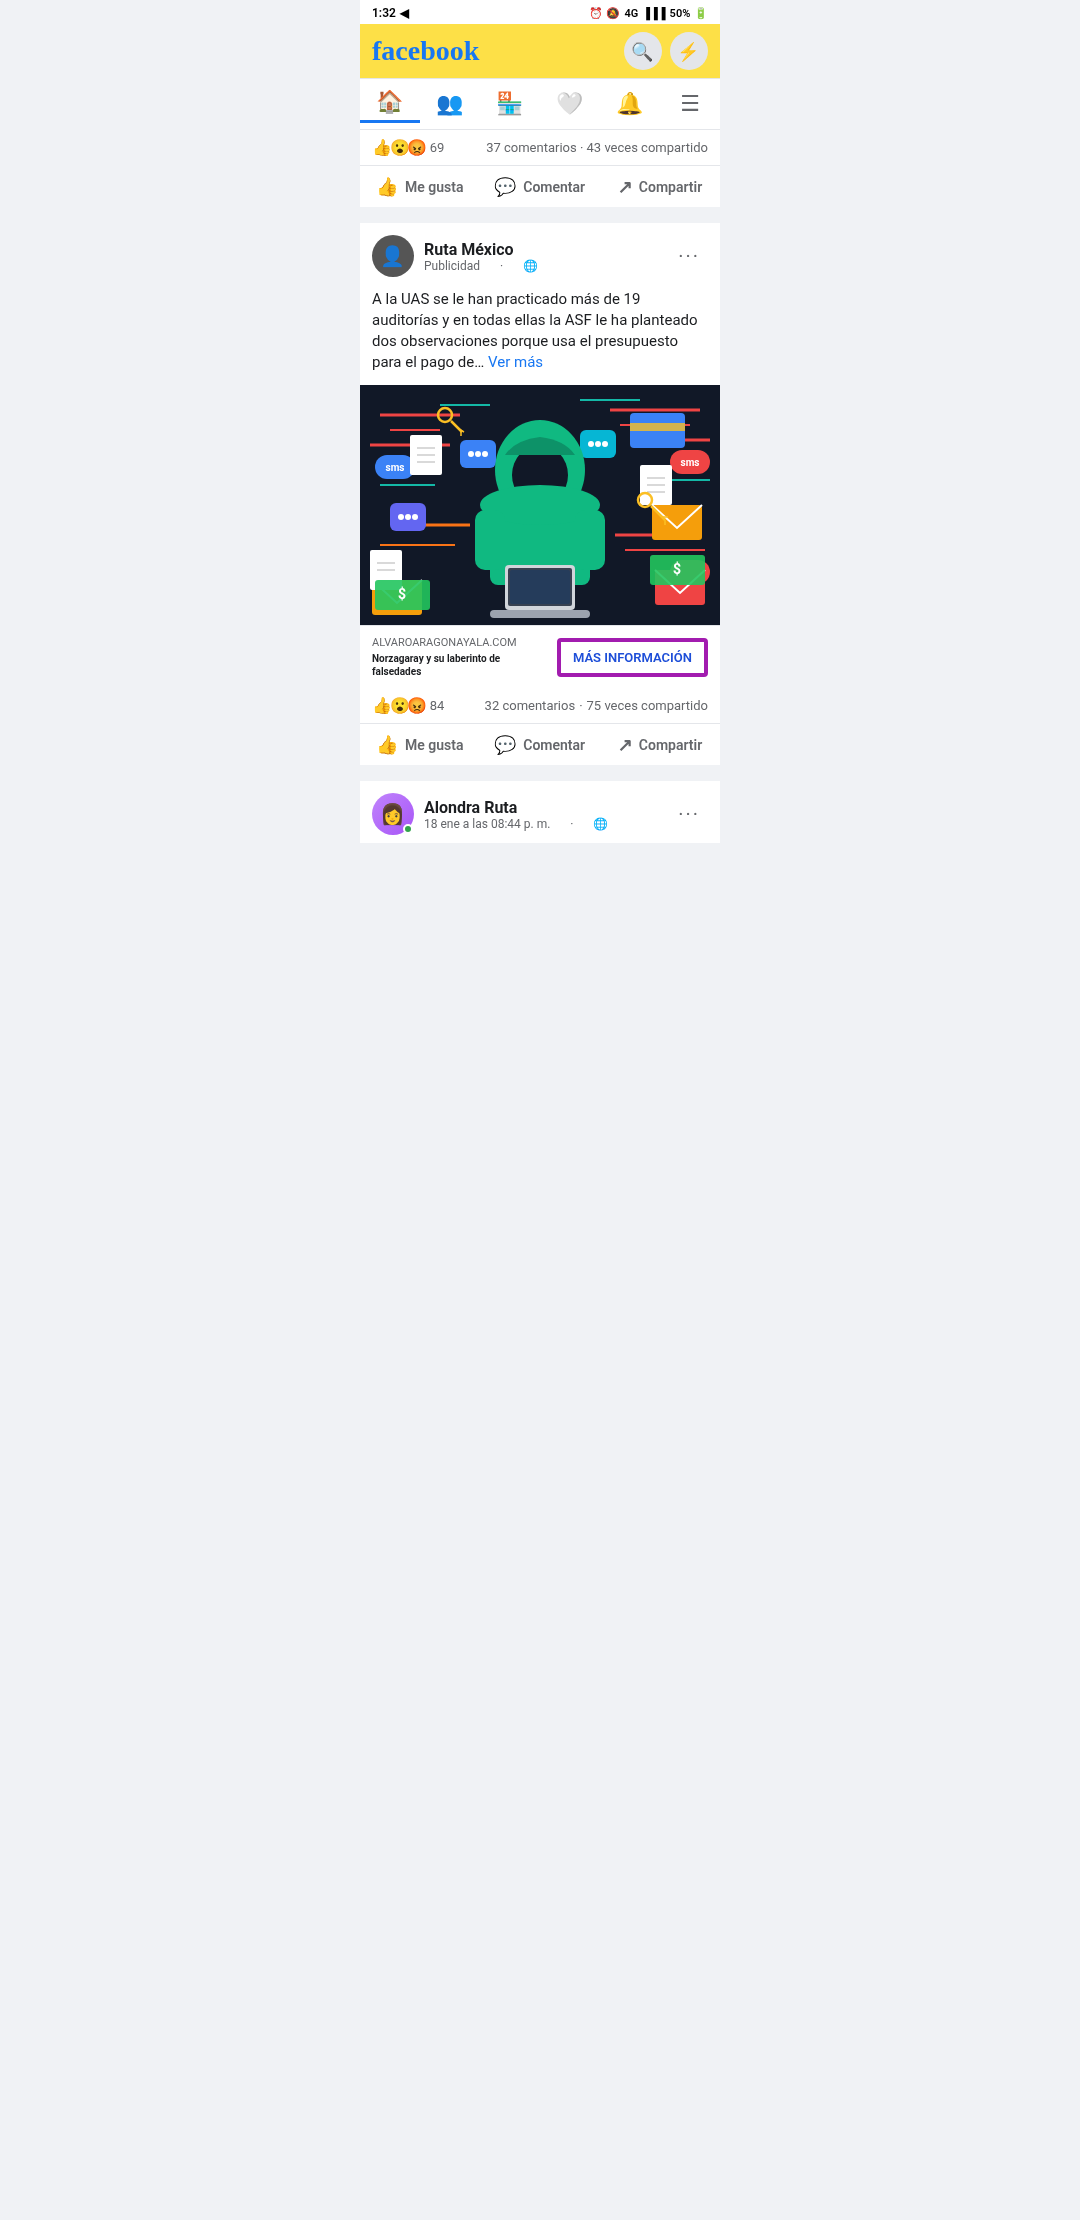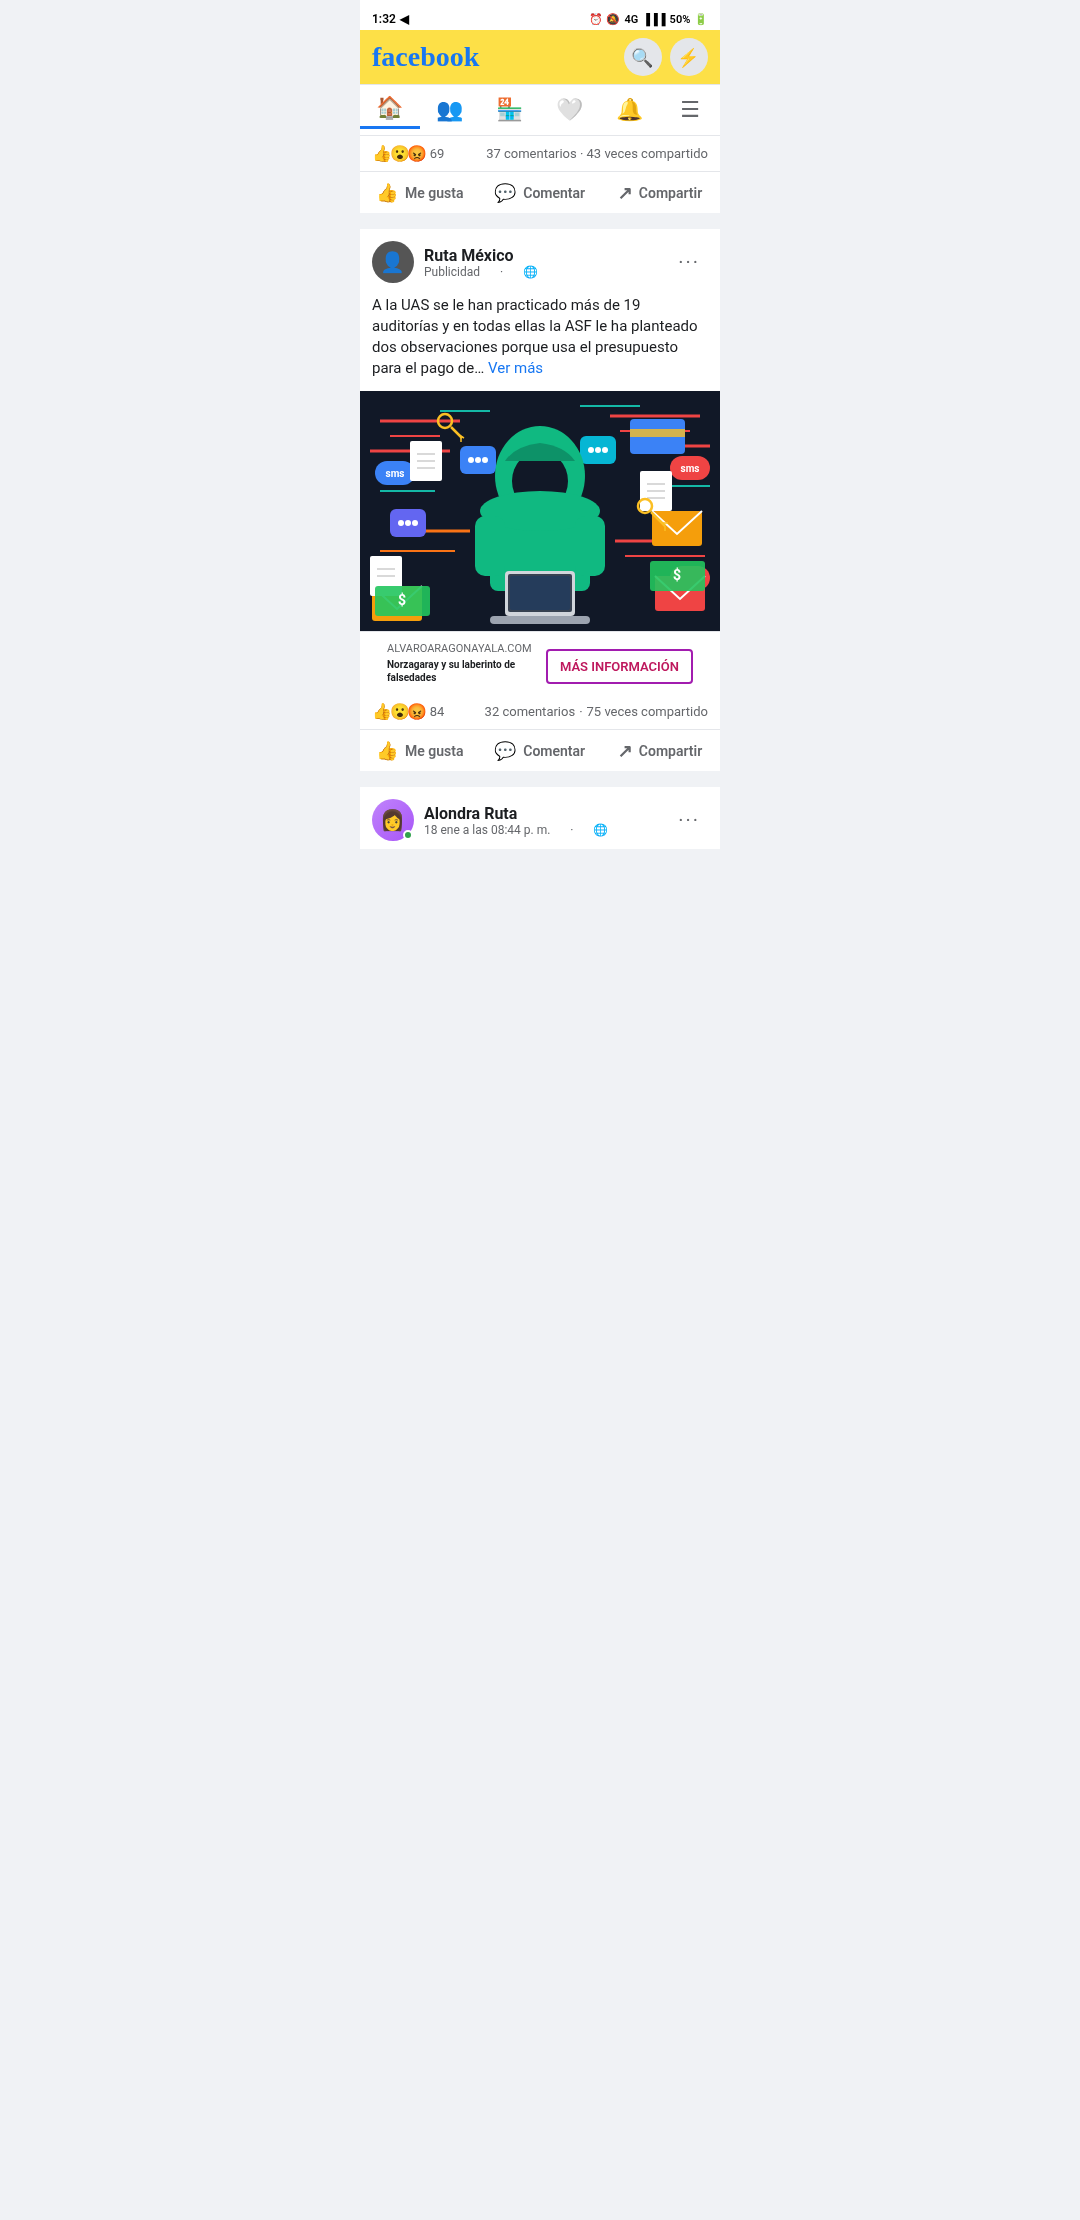--- a/index.html
+++ b/index.html
@@ -12,21 +12,21 @@
       margin: 0 auto;
       font-size: 15px;
     }
 
     
     .status-bar {
       background: white;
       display: flex;
       justify-content: space-between;
       align-items: center;
-      padding: 12px 12px 4px;
+      padding: 6px 12px 4px;
       font-size: 12px;
       font-weight: 600;
     }
     .status-left { display: flex; align-items: center; gap: 4px; }
     .status-right { display: flex; align-items: center; gap: 4px; font-size: 11px; }
 
     
     .fb-header {
       background: #fde047;
       display: flex;
@@ -178,36 +178,36 @@
       position: relative;
       display: flex;
       align-items: center;
       justify-content: center;
       overflow: hidden;
     }
 
     
     .link-preview {
       border-top: 1px solid #e4e6ea;
-      padding: 10px 27px;
-      display: flex;
-      align-items: flex-end;
+      padding: 10px 12px;
+      display: flex;
+      align-items: center;
       justify-content: space-between;
       gap: 10px;
     }
     .link-info { flex: 1; }
     .link-domain { font-size: 11px; color: #65676b; text-transform: uppercase; margin-bottom: 3px; }
     .link-title { font-size: 10px; font-weight: 700; color: #1c1e21; line-height: 1.3; }
     .link-btn {
-      border: 2px solid #a21caf;
+      border: 4px solid #a21caf;
       border-radius: 4px;
       padding: 8px 12px;
       font-size: 13px;
       font-weight: 600;
-      color: #be185d;
+      color: #1d4ed8;
       white-space: nowrap;
       cursor: pointer;
     }
 
     .divider { height: 8px; background: #f0f2f5; }
 
     
     .alondra-post { background: white; }
 
     

